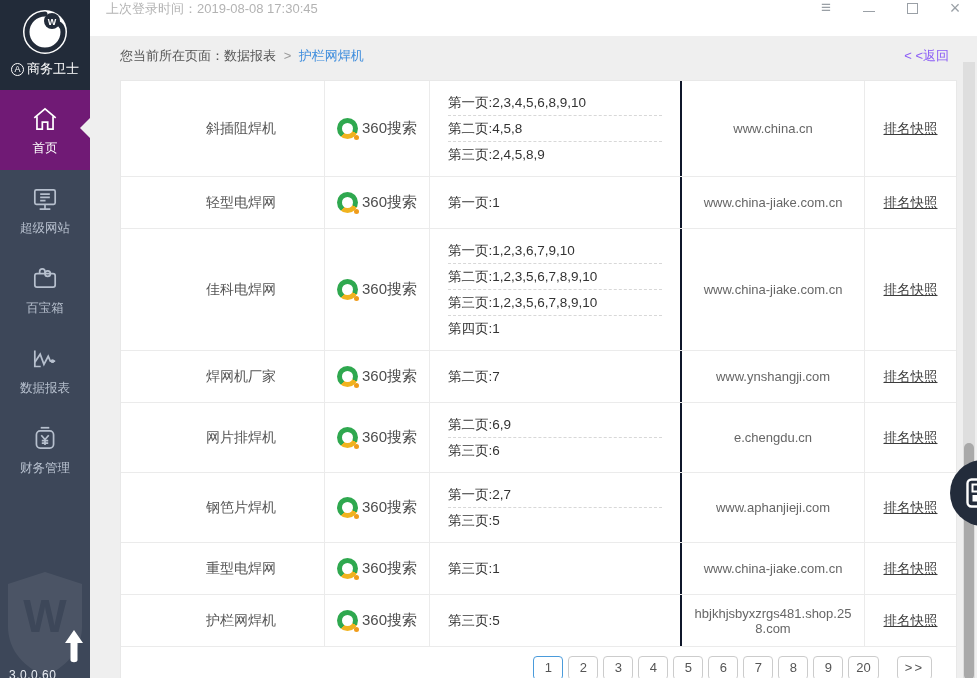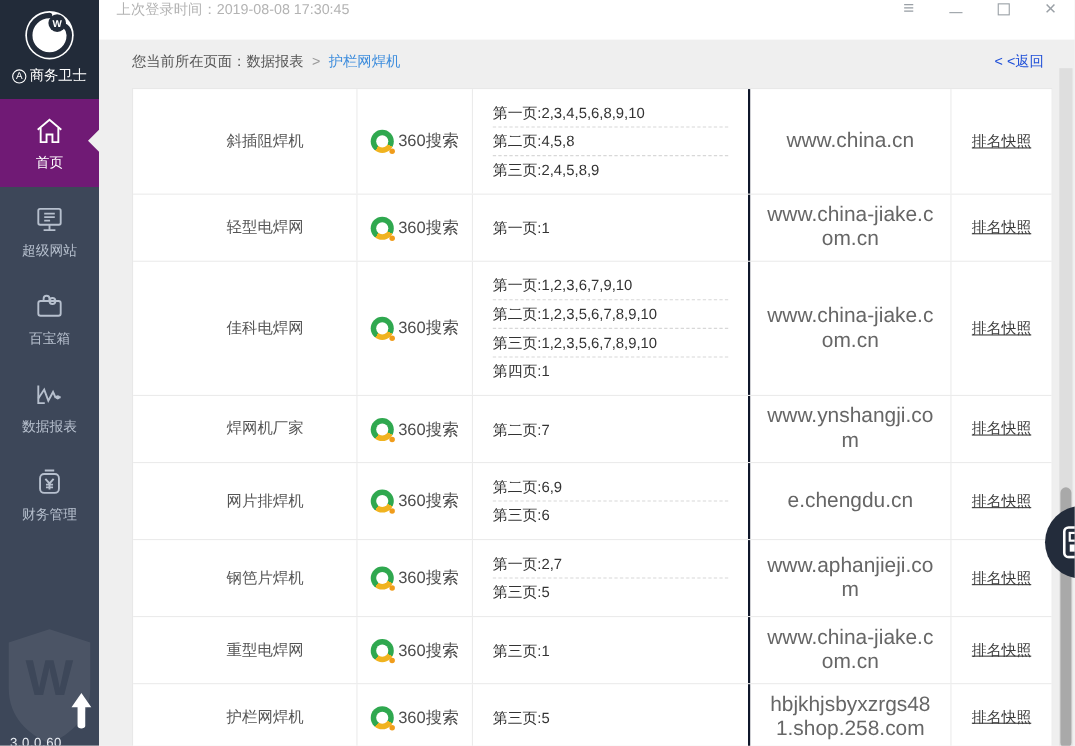--- a/index.html
+++ b/index.html
@@ -63,40 +63,40 @@
   .glyph-menu { font-size:17px; line-height:16px; }
   .glyph-min { width:12px; height:1px; background:#9aa0a6; margin-top:6px; }
   .glyph-max { width:11px; height:11px; border:1px solid #9aa0a6; }
   .glyph-close { font-size:18px; line-height:16px; }
 
   
   .content { position:absolute; left:90px; top:36px; width:887px; height:642px; background:#efefef; }
   .breadcrumb { position:absolute; left:30px; top:11px; font-size:13px; color:#555; }
   .breadcrumb .crumb-sep { color:#999; margin:0 4px; }
   .breadcrumb .crumb-link { color:#3e8ddd; cursor:pointer; }
-  .back-link { position:absolute; right:28px; top:11px; font-size:13px; color:#1d4ed8; cursor:pointer;text-align:center; }
+  .back-link { position:absolute; right:28px; top:11px; font-size:13px; color:#8b5cf6; cursor:pointer;text-align:center; }
 
   .panel {
     position:absolute; left:30px; top:44px; width:837px; background:#fff;
     border:1px solid #e8e8e8;
   }
   .t-row {
     display:grid; grid-template-columns:204px 105px 252px 183px 1fr;
     border-bottom:1px solid #ebebeb; min-height:52px;
   }
   .cell { display:flex; align-items:center; justify-content:center; }
   .c-keyword { border-right:1px solid #ebebeb; color:#555; font-size:14px; padding:8px 6px;margin-left:37px; }
   .c-engine  { border-right:1px solid #ebebeb; padding:8px 4px; gap:4px; }
   .c-pages   { border-right:2px solid #0f172a; padding:9px 18px; display:flex; flex-direction:column; justify-content:center; }
   .page-line {
     line-height:25px; font-size:13.5px; color:#333;
     border-bottom:1px dashed #d8d8d8;
   }
   .page-line:last-child { border-bottom:none; }
-  .c-url  { border-right:1px solid #ebebeb; color:#666; font-size:19px; padding:8px 12px; text-align:center; word-break:break-all; }
+  .c-url  { border-right:1px solid #ebebeb; color:#666; font-size:13px; padding:8px 12px; text-align:center; word-break:break-all; }
   .c-snap { color:#3c3c3c; font-size:13.5px; cursor:pointer;text-decoration:underline; }
 
   .engine-ring {
     width:21px; height:21px; border-radius:50%; position:relative; flex:0 0 auto;
     background:conic-gradient(#2fa84f 0 118deg, #f0b31f 118deg 218deg, #2fa84f 218deg 360deg);
   }
   .engine-ring::before {
     content:""; position:absolute; left:5px; top:5px; width:11px; height:11px;
     background:#fff; border-radius:50%;
   }

